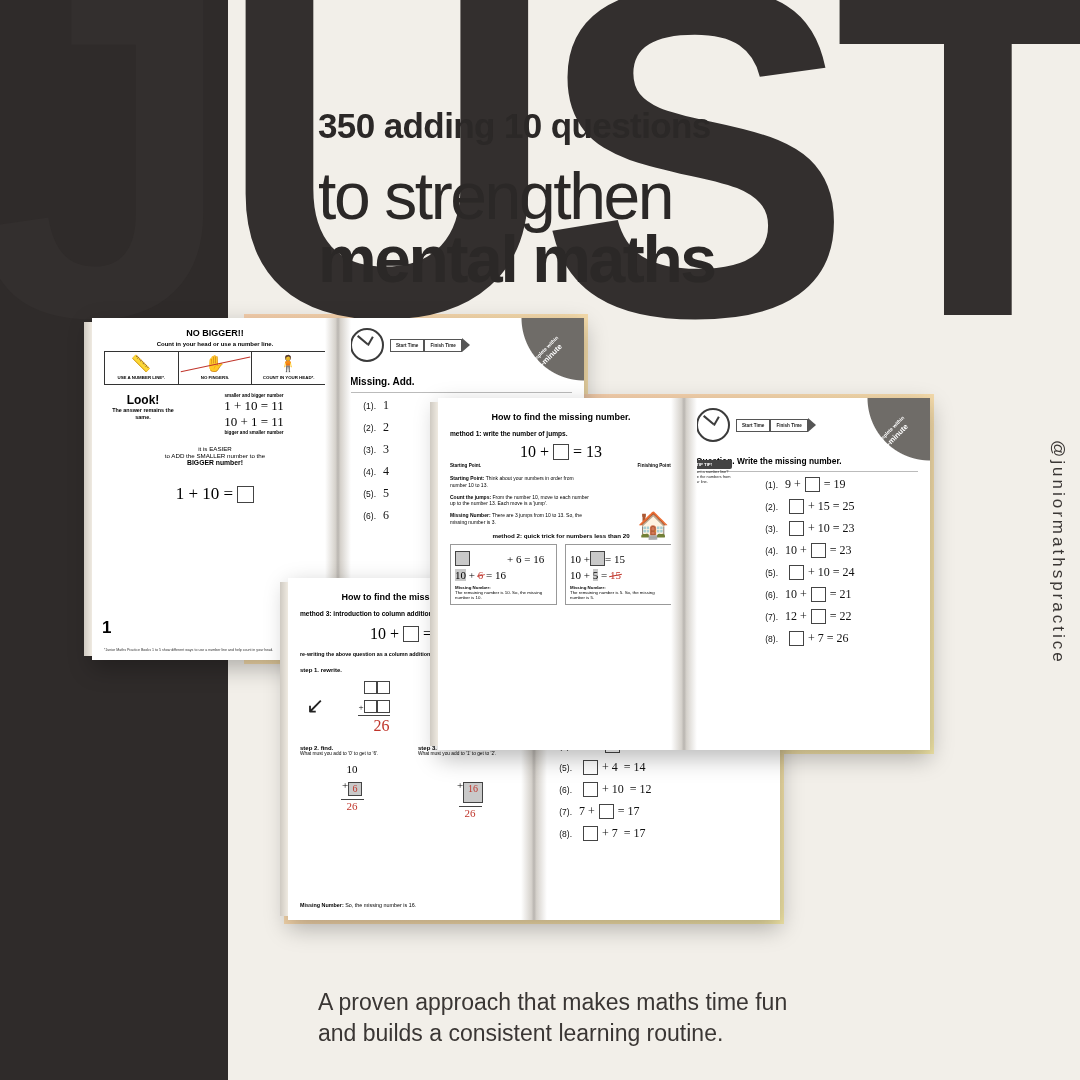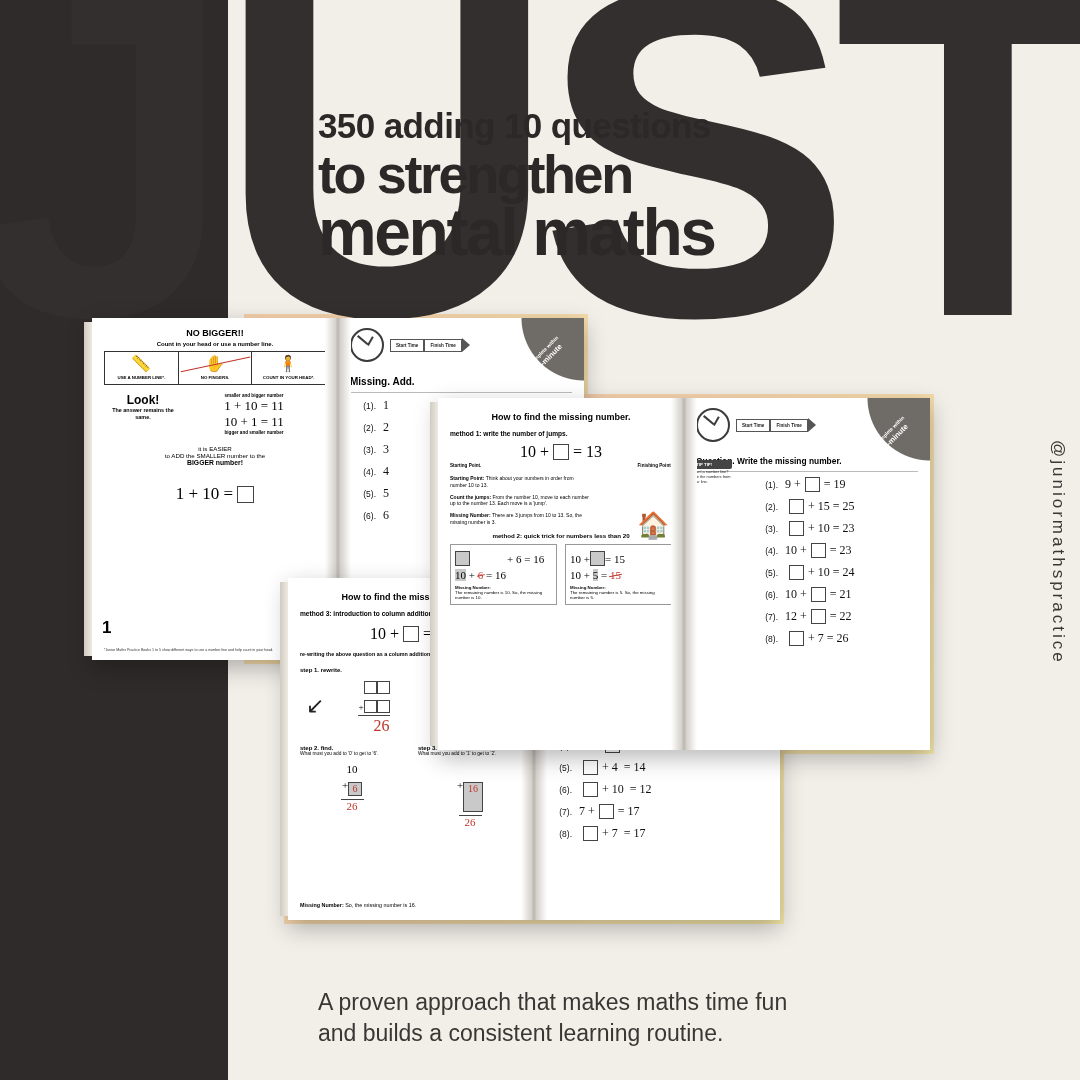--- a/index.html
+++ b/index.html
@@ -45,25 +45,25 @@
     width:720px;
     color:#2b2827;
   }
   .headline .line1 {
     font-size:35px;
     font-weight:bold;
     letter-spacing:-0.6px;
     line-height:1.0;
   }
   .headline .line2 {
-    font-size:54px;
-    font-weight:bold;
+    font-size:66px;
+    font-weight:normal;
     letter-spacing:-2.4px;
     line-height:0.96;
-    margin-top:6px;
+    margin-top:22px;
   }
   .headline .line3 {
     font-size:66px;
     font-weight:bold;
     letter-spacing:-2.4px;
     line-height:0.96;
   }
 
   
   .caption {
@@ -362,21 +362,21 @@
             <div class="mono-eq" style="font-size:11px;">10</div>
             <div><span class="mono-eq" style="font-size:11px;">+</span><span class="abox grey hl-red mono-eq" style="width:14px;height:14px;font-size:10px;text-align:center;">6</span></div>
             <div class="mono-eq redline" style="font-size:11px;border-top:1px solid #444;display:inline-block;padding:0 6px;">26</div>
           </div>
         </div>
         <div style="flex:1;">
           <div class="b" style="font-size:6px;">step 3. find.</div>
           <div style="font-size:4.8px;line-height:1.25;">What must you add to '1' to get to '2'.</div>
           <div style="margin-top:6px;text-align:center;">
             <div class="mono-eq" style="font-size:11px;color:transparent;">10</div>
-            <div><span class="mono-eq" style="font-size:11px;">+</span><span class="abox grey hl-red mono-eq" style="width:20px;height:30px;font-size:10px;text-align:center;">16</span></div>
+            <div><span class="mono-eq" style="font-size:11px;">+</span><span class="abox grey hl-red mono-eq" style="width:20px;height:21px;font-size:10px;text-align:center;">16</span></div>
             <div class="mono-eq redline" style="font-size:11px;border-top:1px solid #444;display:inline-block;padding:0 6px;">26</div>
           </div>
         </div>
       </div>
 
       <div style="position:absolute;left:12px;bottom:12px;font-size:5.4px;">
         <span class="b">Missing Number:</span>
         <span>So, the missing number is 16.</span>
       </div>
     </div>

